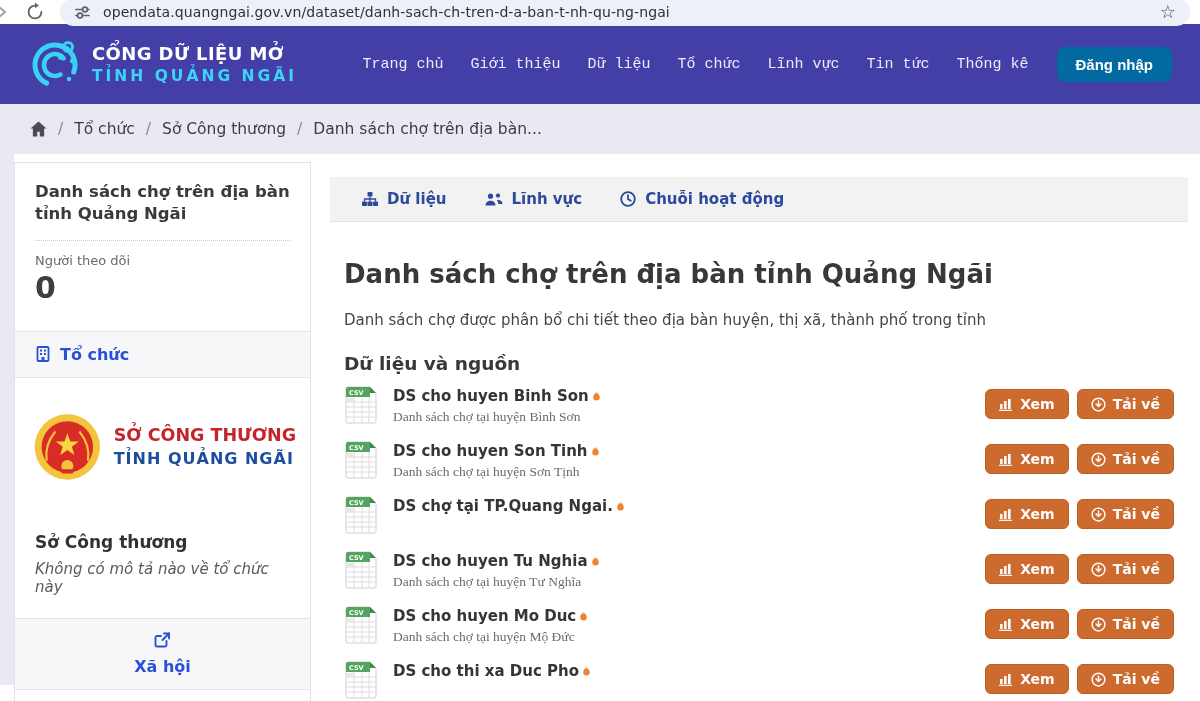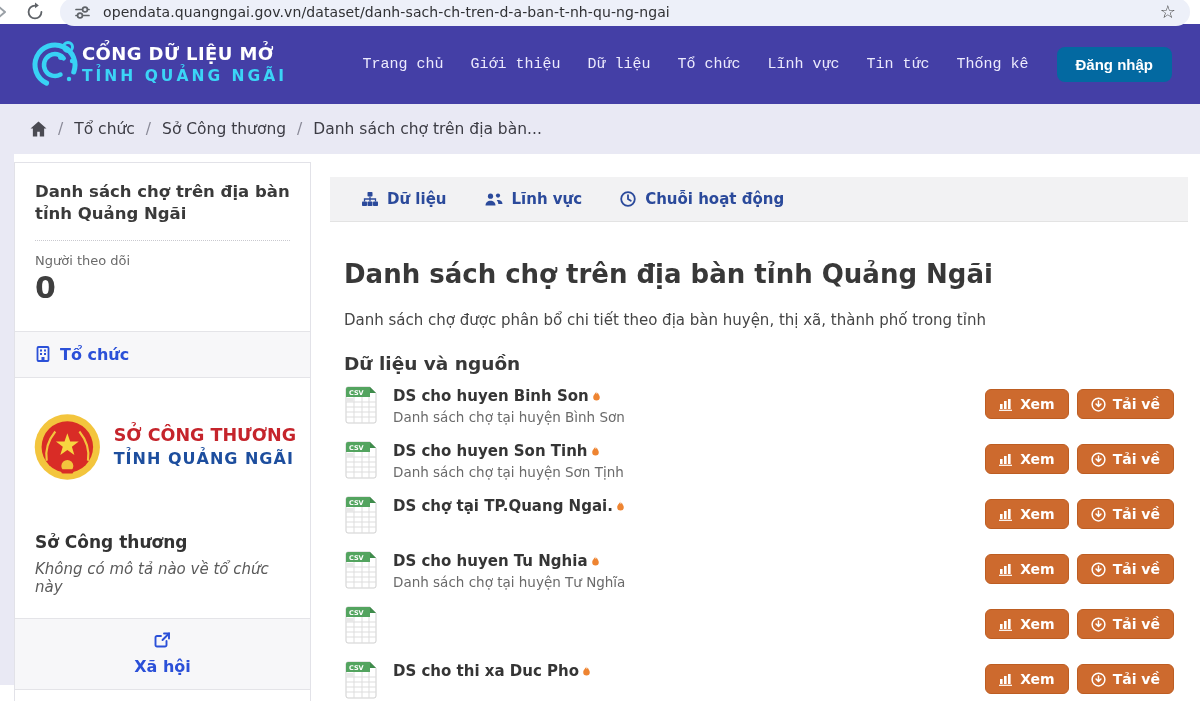--- a/index.html
+++ b/index.html
@@ -12,21 +12,21 @@
   .reload-btn { width: 22px; height: 22px; margin-left: 14px; cursor: pointer; }
   .url-pill { flex: 1; height: 28px; margin-left: 14px; background: #edf0f9; border-radius: 14px; display: flex; align-items: center; padding: 0 14px; }
   .url-text { font-size: 14px; color: #303134; margin-left: 12px; letter-spacing: 0.1px; }
   .pill-spacer { flex: 1; }
   .star-icon { font-size: 18px; color: #444; line-height: 1; }
   .star-icon::before { content: "☆"; }
 
   
   .site-header { height: 80px; background: #443fa6; display: flex; align-items: center; padding: 0 28px; }
   .logo { display: flex; align-items: center; cursor: pointer; }
-  .logo-text { }
+  .logo-text { margin-left: 10px; }
   .logo-title { color: #ffffff; font-weight: 800; font-size: 18px; letter-spacing: 0.4px; }
   .logo-subtitle { color: #3bd4f6; font-size: 15.5px; font-weight: 600; letter-spacing: 3px; margin-top: 3px; }
   .main-nav { margin-left: auto; display: flex; align-items: center; gap: 27px; }
   .nav-link { color: #eceafd; font-size: 15px; text-decoration: none; cursor: pointer; font-family: Liberation Mono, monospace; }
   .login-btn { background: #0369a1; color: #fff; font-size: 15px; font-weight: 600; border: none; border-radius: 8px; padding: 9px 19px; margin-left: 28px; cursor: pointer; }
 
   
   .breadcrumb { height: 50px; background: #e9e9f4; display: flex; align-items: center; padding: 0 30px; font-size: 15.5px; color: #3c3c44; }
   .crumb { color: #3c3c44; cursor: pointer; white-space: nowrap; }
   .crumb::before { content: "/"; color: #8a8a98; margin: 0 11px; cursor: default; }
@@ -58,21 +58,21 @@
   .content { padding: 0 14px; }
   .ds-title { margin-top: 37px; font-size: 26px; font-weight: 700; color: #383838; }
   .ds-desc { margin-top: 22px; font-size: 15px; color: #454545; }
   .res-heading { margin-top: 24px; font-size: 18.5px; font-weight: 700; color: #383838; }
   .res-list { margin-top: 12px; display: flex; flex-direction: column; gap: 14px; }
   .res-row { display: flex; align-items: flex-start; min-height: 41px; }
   .csv-icon { width: 34px; height: 38px; flex: 0 0 34px; margin-right: 15px; }
   .res-title-line { display: flex; align-items: center; margin-top: 1px; }
   .res-title { font-size: 15px; font-weight: 700; color: #353535; cursor: pointer; }
   .flame-icon { width: 15px; height: 15px; }
-  .res-subtitle { font-size: 13.5px; color: #6a6a6a; margin-top: 4px; }
+  .res-subtitle { font-size: 13.5px; color: #6a6a6a; margin-top: 4px; font-family: Liberation Serif, serif; }
   .res-subtitle:empty { display: none; }
   .res-actions { margin-left: auto; display: flex; gap: 8px; padding-top: 3px; }
   .act-btn { background: #cd6a2e; border: 1px solid #bd5d22; color: #fff; font-size: 14px; font-weight: 700; border-radius: 6px; padding: 6px 13px; display: flex; align-items: center; gap: 7px; cursor: pointer; font-family: inherit; }
 </style>
 </head>
 <body>
 
 <div class="browser-bar">
   <svg class="fwd-frag" viewBox="0 0 14 16">
       <path d="M2 2l7 6-7 6" fill="none" stroke="#9aa0a6" stroke-width="2" stroke-linecap="round" stroke-linejoin="round"></path>
@@ -442,20 +442,29 @@
                 <line x1="2" y1="21" x2="32" y2="21"></line>
                 <line x1="2" y1="26" x2="32" y2="26"></line>
                 <line x1="2" y1="31" x2="32" y2="31"></line>
                 <line x1="10" y1="11" x2="10" y2="37"></line>
                 <line x1="18" y1="11" x2="18" y2="37"></line>
                 <line x1="25" y1="11" x2="25" y2="37"></line>
               </g>
               <rect x="2.5" y="12" width="7" height="4" fill="#e8e8e8"></rect>
               <text x="5" y="8.6" font-size="6.5" font-weight="bold" fill="#fff">CSV</text>
             </svg>
+          <div>
+            <div class="res-title-line">
+                <span class="res-title">DS cho huyen Mo Duc</span>
+                <svg class="flame-icon" viewBox="0 0 16 16">
+                  <path d="M8 1C8.5 4 4.5 5.5 4.5 8.8A3.5 3.5 0 0 0 8 12.3 3.5 3.5 0 0 0 11.5 8.8C11.5 6.8 10 5.5 9.3 3.6 9 4.9 8.3 5.4 7.9 4.7 7.7 4.2 7.8 2.8 8 1Z" fill="#ee8431"></path>
+                </svg>
+              </div>
+            <div class="res-subtitle">Danh sách chợ tại huyện Mộ Đức</div>
+          </div>
           <div class="res-actions">
             <button class="act-btn">
                 <svg width="14" height="13" viewBox="0 0 14 13">
                   <g fill="#fff">
                     <rect x="1" y="6" width="2.6" height="5"></rect>
                     <rect x="5" y="3" width="2.6" height="8"></rect>
                     <rect x="9" y="1" width="2.6" height="10"></rect>
                   </g>
                   <line x1="0" y1="12.3" x2="13" y2="12.3" stroke="#fff" stroke-width="1.2"></line>
                 </svg>

